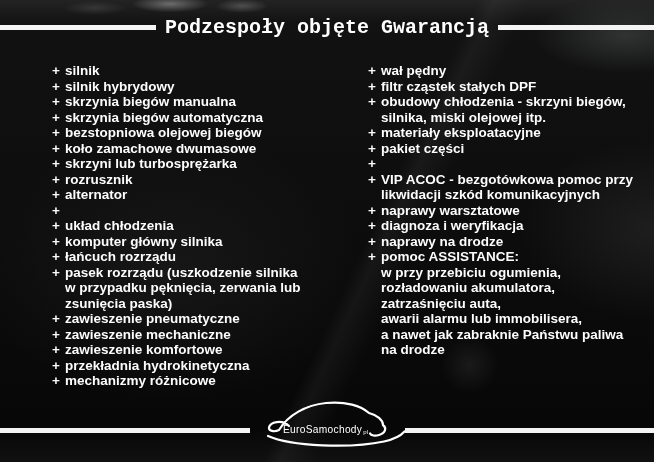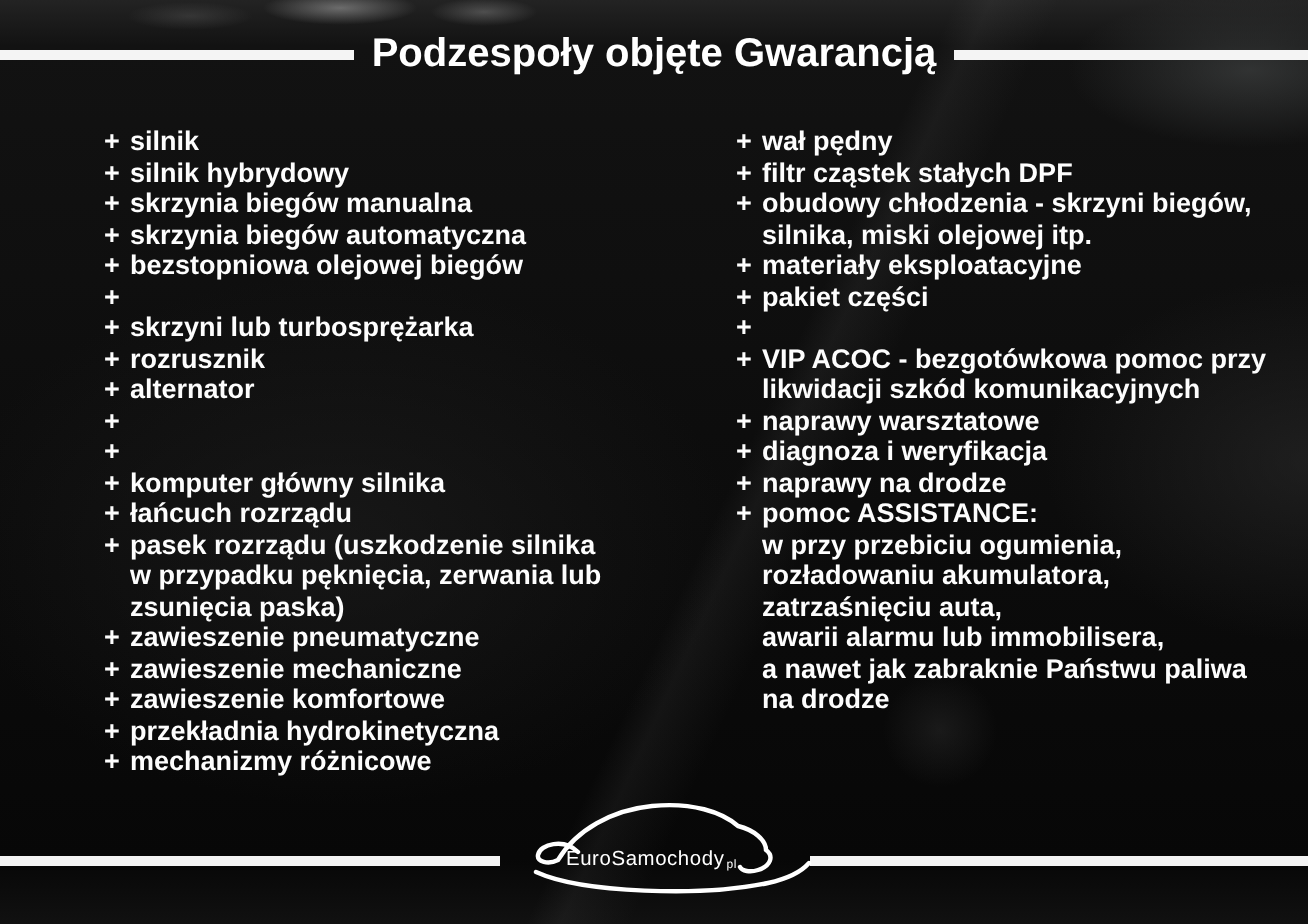--- a/index.html
+++ b/index.html
@@ -25,21 +25,21 @@
   
   .header {
     position: absolute;
     top: 16px; left: 0; right: 0;
     display: flex;
     align-items: center;
     gap: 9px;
   }
   .rule { flex: 1; height: 5px; background: #f4f4f4; }
   .title {
-    font-family: Liberation Sans, sans-serif;
+    font-family: Liberation Mono, monospace;
     font-weight: 700;
     font-size: 20px;
     letter-spacing: 0px;
     white-space: nowrap;
     color: #ffffff;
   }
   
   .columns { position: absolute; top: 63px; left: 0; right: 0; }
   .list {
     list-style: none;
@@ -103,20 +103,21 @@
     <span class="item-text">skrzynia biegów automatyczna</span>
   </li>
 
   <li class="item">
     <span class="marker">+</span>
     <span class="item-text">bezstopniowa olejowej biegów</span>
   </li>
 
   <li class="item">
     <span class="marker">+</span>
+    <span class="item-text">koło zamachowe dwumasowe</span>
   </li>
 
   <li class="item">
     <span class="marker">+</span>
     <span class="item-text">skrzyni lub turbosprężarka</span>
   </li>
 
   <li class="item">
     <span class="marker">+</span>
     <span class="item-text">rozrusznik</span>
@@ -126,20 +127,21 @@
     <span class="marker">+</span>
     <span class="item-text">alternator</span>
   </li>
 
   <li class="item">
     <span class="marker">+</span>
   </li>
 
   <li class="item">
     <span class="marker">+</span>
+    <span class="item-text">układ chłodzenia</span>
   </li>
 
   <li class="item">
     <span class="marker">+</span>
     <span class="item-text">komputer główny silnika</span>
   </li>
 
   <li class="item">
     <span class="marker">+</span>
     <span class="item-text">łańcuch rozrządu</span>

